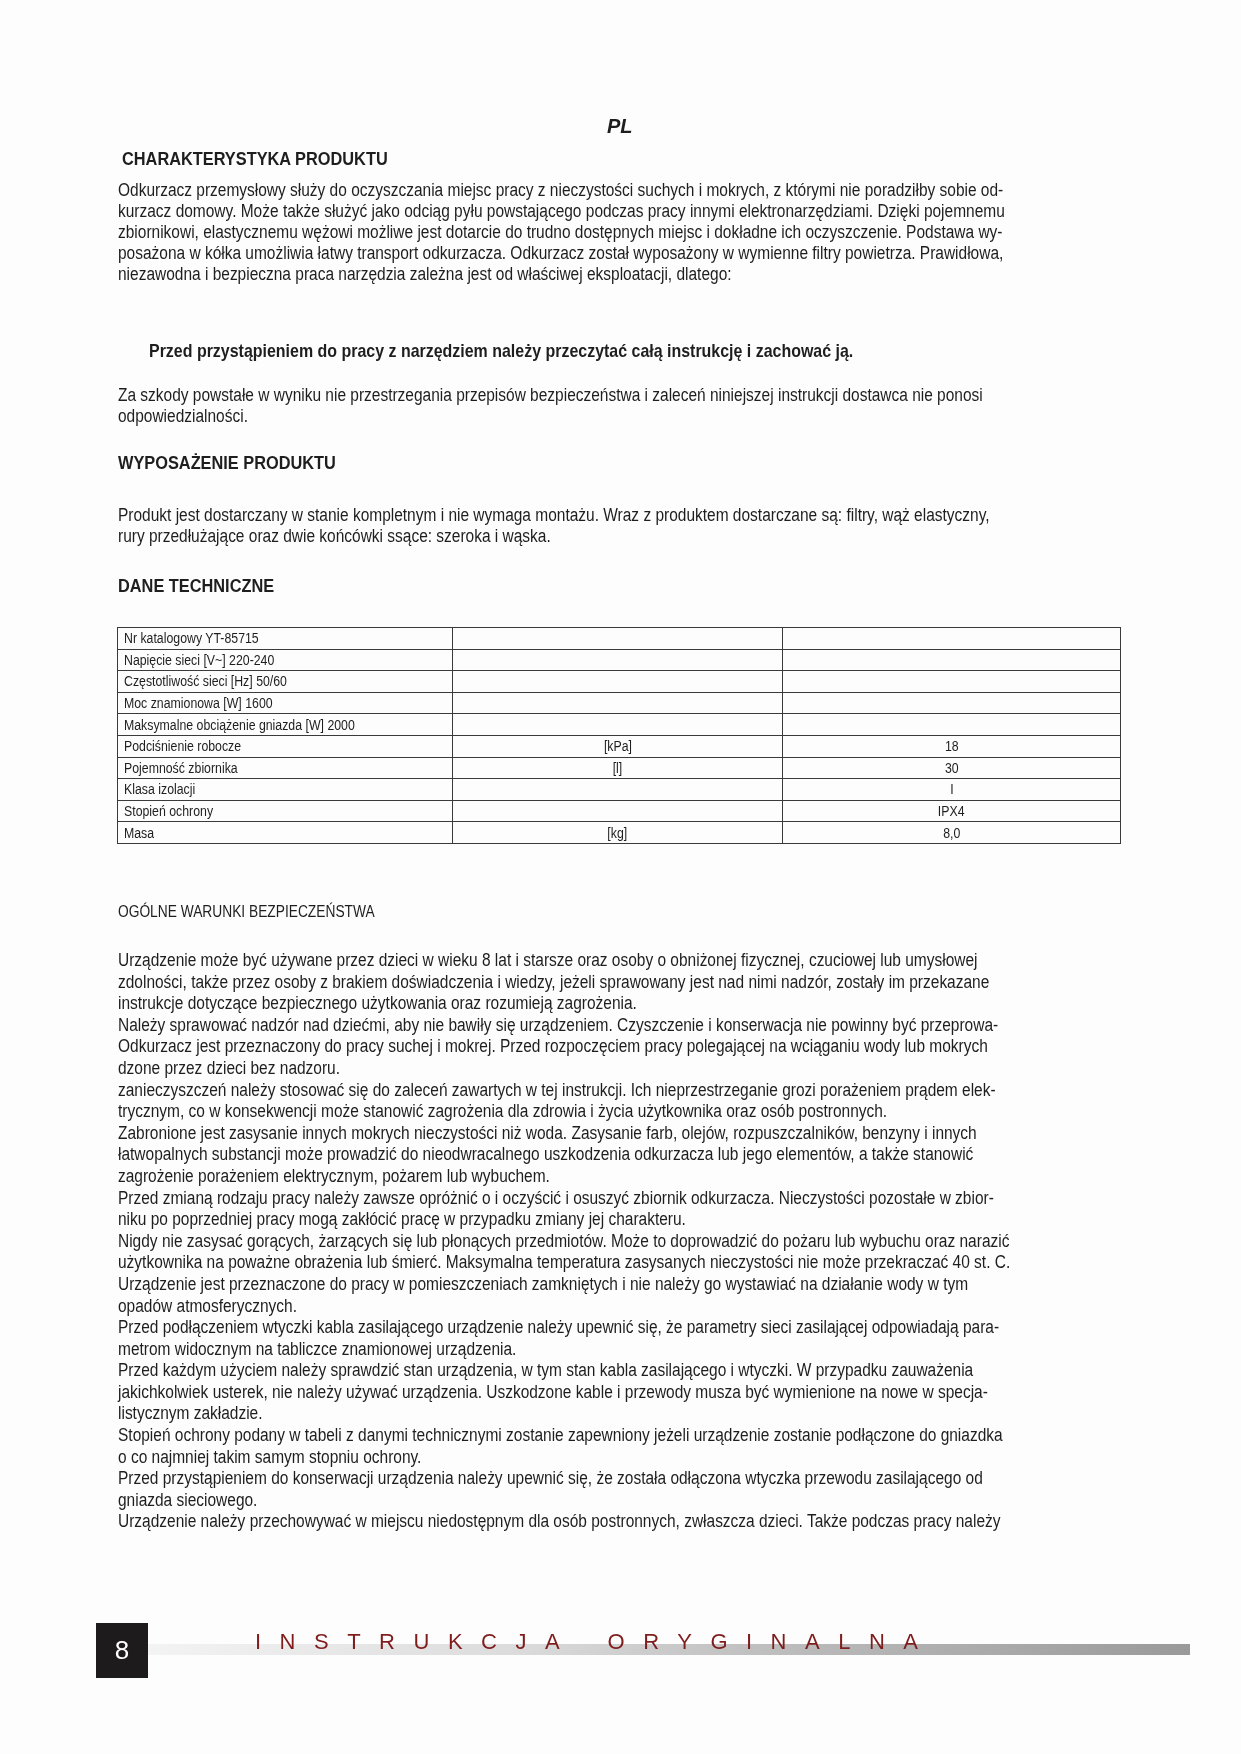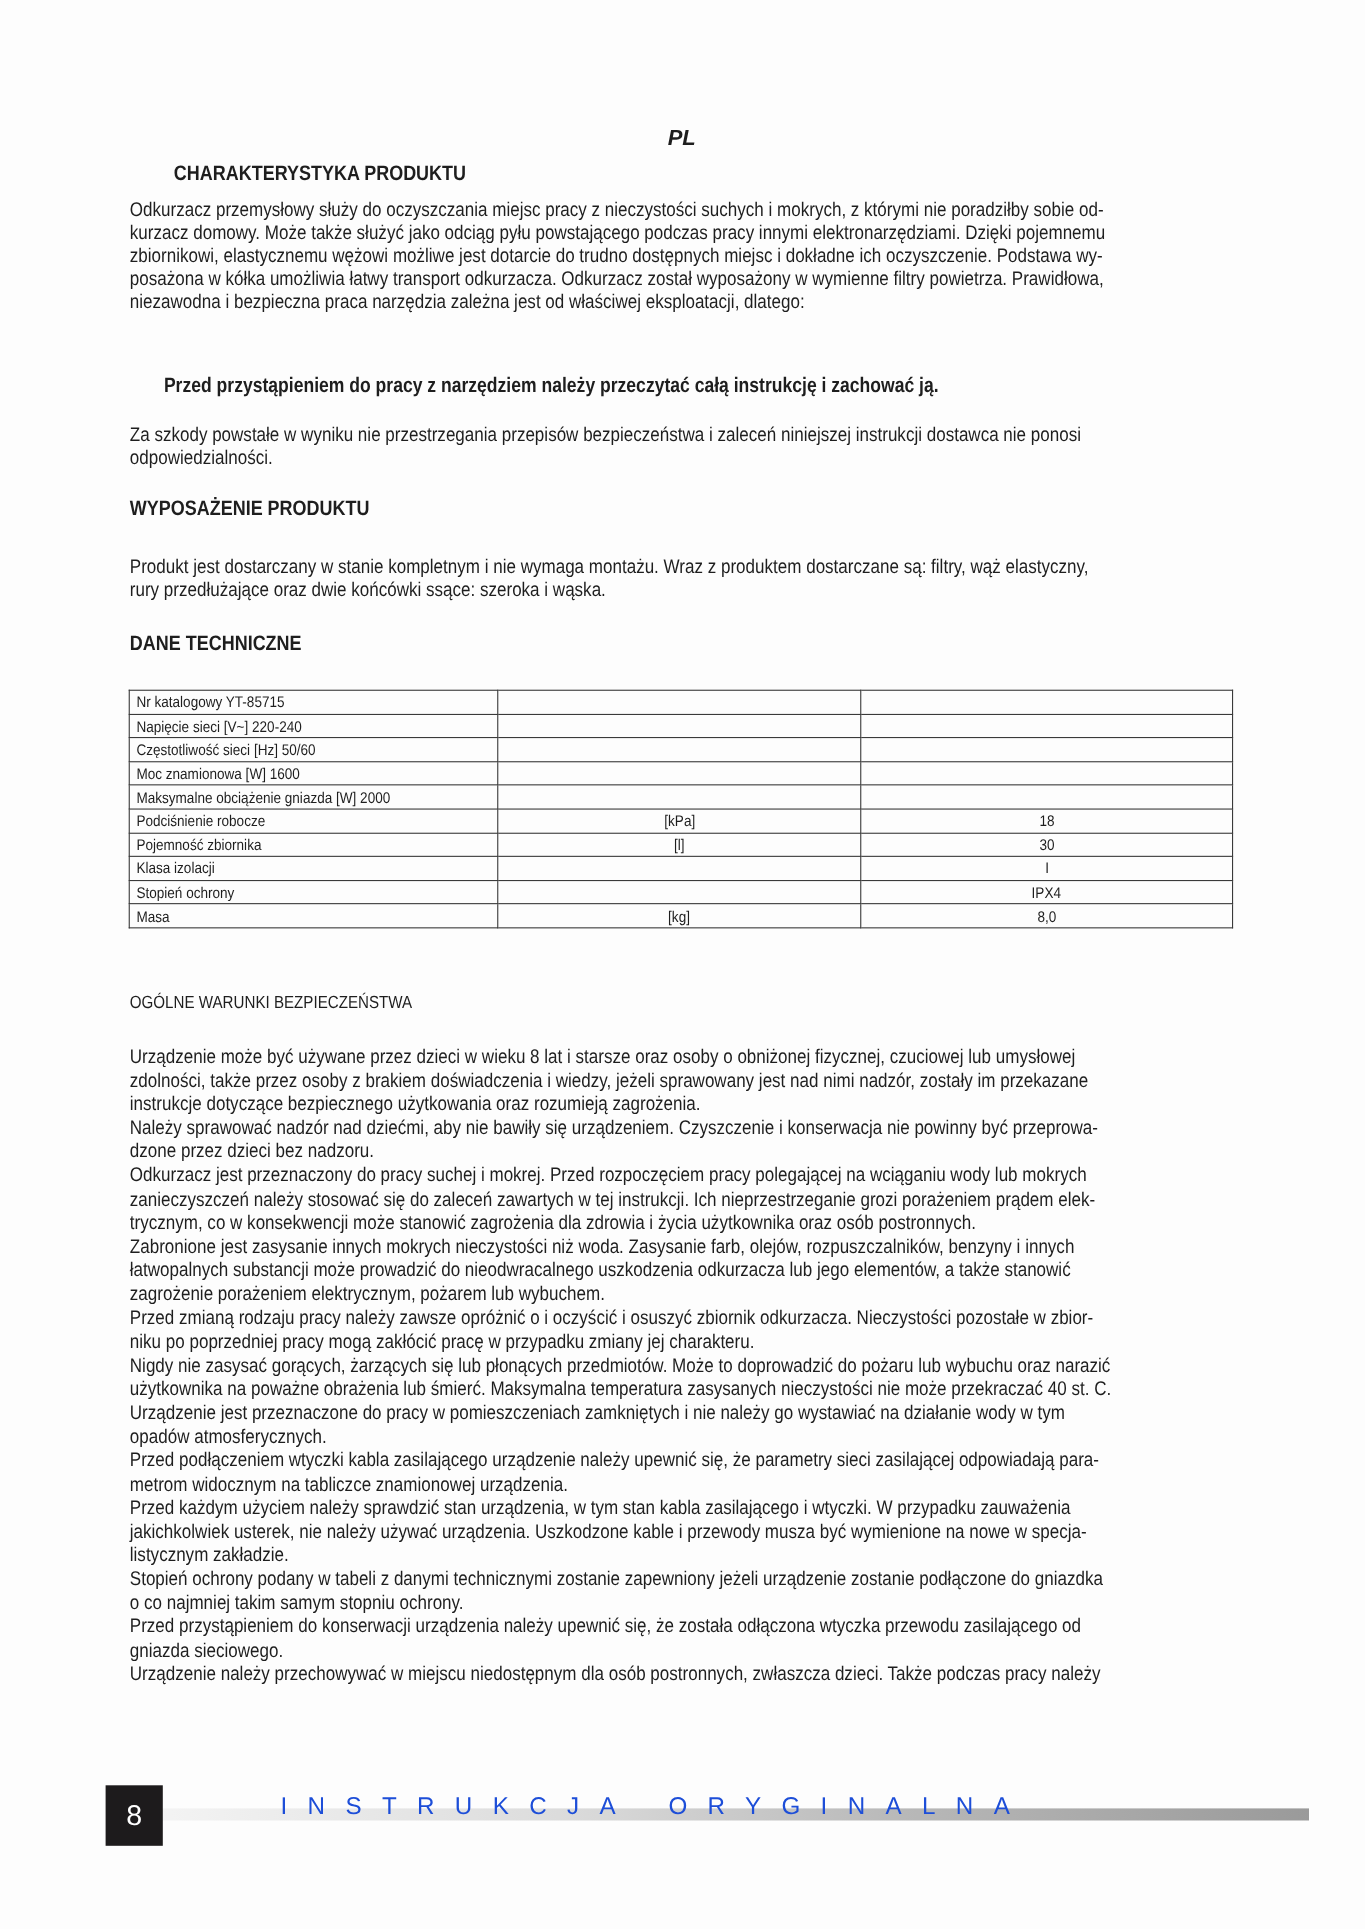--- a/index.html
+++ b/index.html
@@ -13,21 +13,21 @@
   }
   .narrow { display: inline-block; transform-origin: 0 0; transform: scaleX(0.86); white-space: nowrap; }
   .abs { position: absolute; }
   #lang {
     left: 607px; top: 115px;
     font-size: 20px; font-weight: bold; font-style: italic;
   }
   .h {
     font-size: 19px; font-weight: bold; letter-spacing: 0;
   }
-  #h1 { left: 122px; top: 148px; margin-left: 36px; }
+  #h1 { left: 122px; top: 148px; }
   #h2 { left: 118px; top: 452px; text-align: right; }
   #h3 { left: 118px; top: 575px; }
   #h4 { left: 118px; top: 903px; font-weight: normal; font-size: 16px; }
   .para {
     position: absolute; left: 118px; width: 1004px;
     font-size: 18px; line-height: 21px;
   }
   .para .line { display: block; height: 21px; white-space: nowrap; }
   .para .line > span { display: inline-block; transform-origin: 0 0; }
   #intro { top: 180px; }
@@ -60,21 +60,21 @@
     left: 96px; top: 1623px; width: 52px; height: 55px;
     background: #1d1b1c; color: #fff;
     font-size: 26px; text-align: center; line-height: 55px;
   }
   #footer-bar {
     left: 140px; top: 1644px; width: 1050px; height: 11px;
     background: linear-gradient(to right, #f4f4f4 0%, #dcdcdc 35%, #b8b8b8 65%, #9a9a9a 100%);
   }
   #footer-text {
     left: 255px; top: 1629px;
-    font-size: 22px; letter-spacing: 18.5px; color: #1d4ed8;
+    font-size: 22px; letter-spacing: 18.5px; color: #7f1d1d;
     white-space: nowrap;
   }
 </style>
 </head>
 <body>
 
 <div id="lang" class="abs">PL</div>
 
 <div id="h1" class="abs h"><span class="narrow">CHARAKTERYSTYKA PRODUKTU</span></div>
 
@@ -159,22 +159,22 @@
     </tbody>
 </table>
 
 <div id="h4" class="abs h"><span class="narrow">OGÓLNE WARUNKI BEZPIECZEŃSTWA</span></div>
 
 <div id="safety" class="para">
     <span class="line"><span style="transform: scaleX(0.86);">Urządzenie może być używane przez dzieci w wieku 8 lat i starsze oraz osoby o obniżonej fizycznej, czuciowej lub umysłowej</span></span>
     <span class="line"><span style="transform: scaleX(0.86);">zdolności, także przez osoby z brakiem doświadczenia i wiedzy, jeżeli sprawowany jest nad nimi nadzór, zostały im przekazane</span></span>
     <span class="line"><span style="transform: scaleX(0.86);">instrukcje dotyczące bezpiecznego użytkowania oraz rozumieją zagrożenia.</span></span>
     <span class="line"><span style="transform: scaleX(0.86);">Należy sprawować nadzór nad dziećmi, aby nie bawiły się urządzeniem. Czyszczenie i konserwacja nie powinny być przeprowa-</span></span>
+    <span class="line"><span style="transform: scaleX(0.86);">Odkurzacz jest przeznaczony do pracy suchej i mokrej. Przed rozpoczęciem pracy polegającej na wciąganiu wody lub mokrych</span></span>
     <span class="line"><span style="transform: scaleX(0.86);">dzone przez dzieci bez nadzoru.</span></span>
-    <span class="line"><span style="transform: scaleX(0.86);">Odkurzacz jest przeznaczony do pracy suchej i mokrej. Przed rozpoczęciem pracy polegającej na wciąganiu wody lub mokrych</span></span>
     <span class="line"><span style="transform: scaleX(0.86);">zanieczyszczeń należy stosować się do zaleceń zawartych w tej instrukcji. Ich nieprzestrzeganie grozi porażeniem prądem elek-</span></span>
     <span class="line"><span style="transform: scaleX(0.86);">trycznym, co w konsekwencji może stanowić zagrożenia dla zdrowia i życia użytkownika oraz osób postronnych.</span></span>
     <span class="line"><span style="transform: scaleX(0.86);">Zabronione jest zasysanie innych mokrych nieczystości niż woda. Zasysanie farb, olejów, rozpuszczalników, benzyny i innych</span></span>
     <span class="line"><span style="transform: scaleX(0.86);">łatwopalnych substancji może prowadzić do nieodwracalnego uszkodzenia odkurzacza lub jego elementów, a także stanowić</span></span>
     <span class="line"><span style="transform: scaleX(0.86);">zagrożenie porażeniem elektrycznym, pożarem lub wybuchem.</span></span>
     <span class="line"><span style="transform: scaleX(0.86);">Przed zmianą rodzaju pracy należy zawsze opróżnić o i oczyścić i osuszyć zbiornik odkurzacza. Nieczystości pozostałe w zbior-</span></span>
     <span class="line"><span style="transform: scaleX(0.86);">niku po poprzedniej pracy mogą zakłócić pracę w przypadku zmiany jej charakteru.</span></span>
     <span class="line"><span style="transform: scaleX(0.86);">Nigdy nie zasysać gorących, żarzących się lub płonących przedmiotów. Może to doprowadzić do pożaru lub wybuchu oraz narazić</span></span>
     <span class="line"><span style="transform: scaleX(0.86);">użytkownika na poważne obrażenia lub śmierć. Maksymalna temperatura zasysanych nieczystości nie może przekraczać 40 st. C.</span></span>
     <span class="line"><span style="transform: scaleX(0.86);">Urządzenie jest przeznaczone do pracy w pomieszczeniach zamkniętych i nie należy go wystawiać na działanie wody w tym</span></span>

